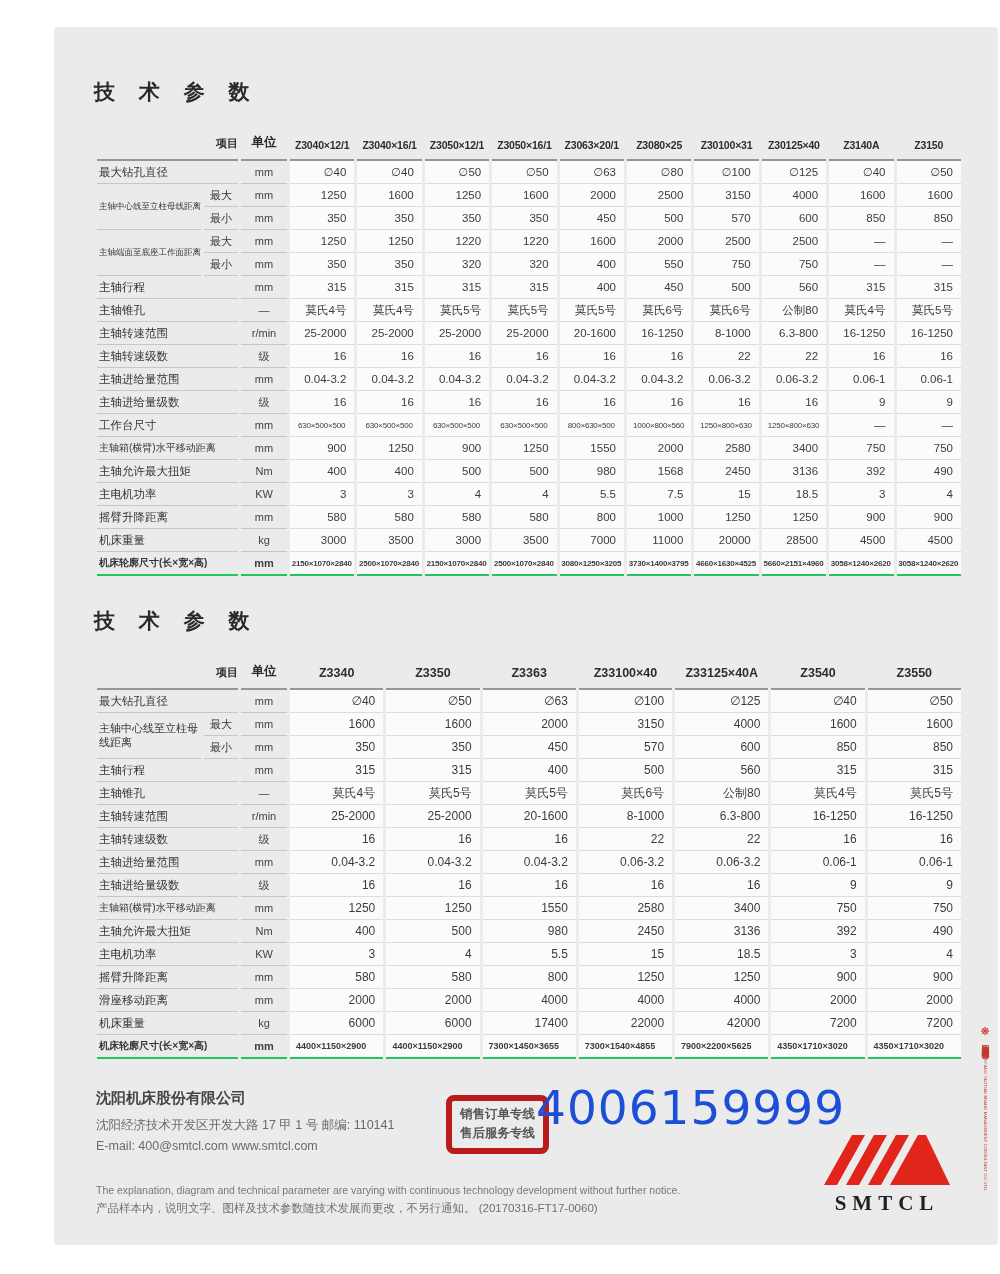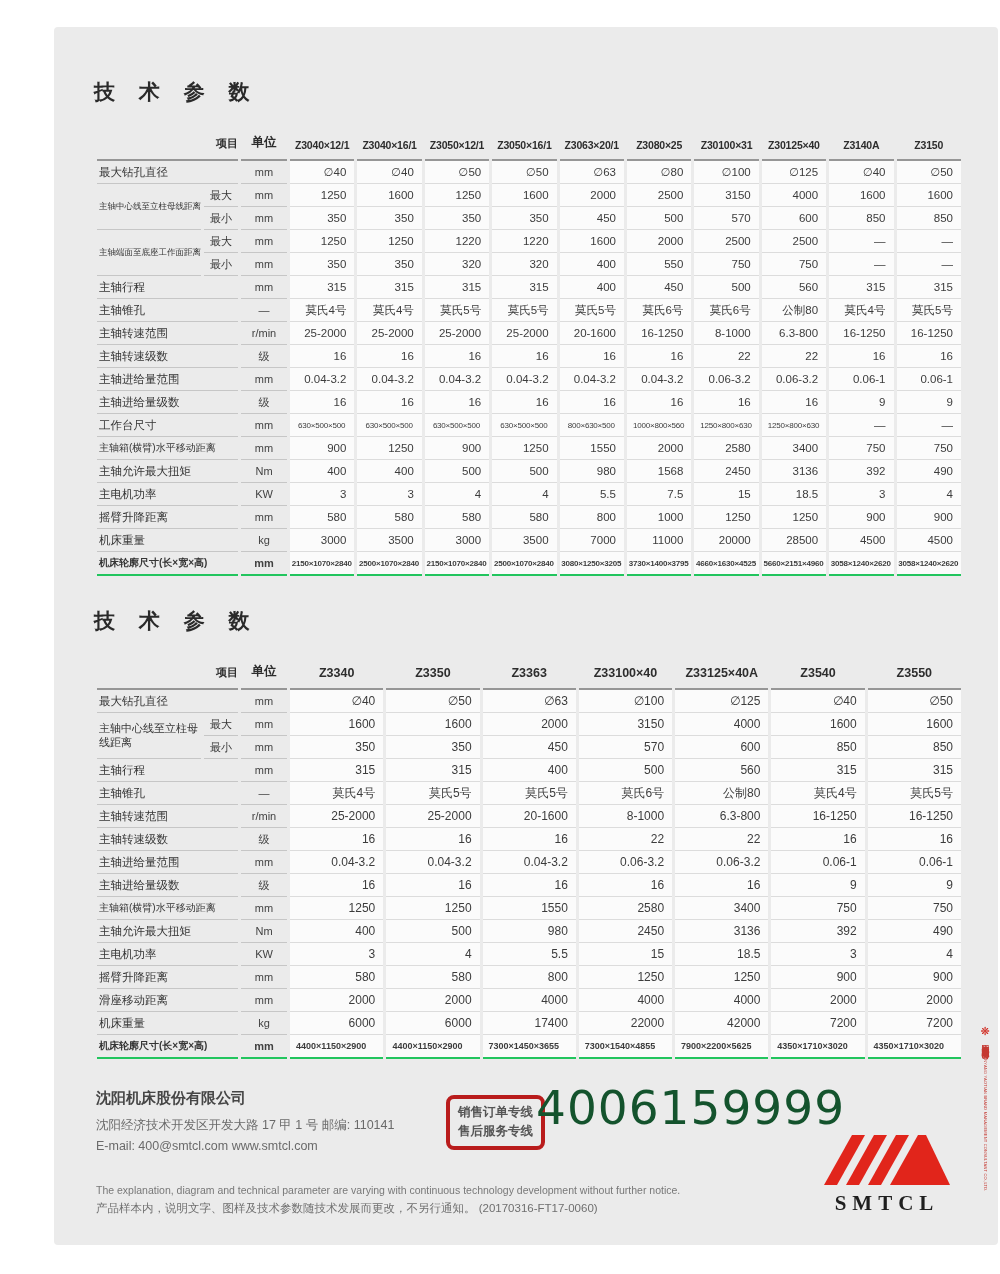--- a/index.html
+++ b/index.html
@@ -34,22 +34,22 @@
   .t2 td.val{font-size:12px;}
   .t2 td.val.dim{font-size:9px;text-align:center;padding-right:12px;}
   .spec-table tbody tr:last-child td{border-bottom:2px solid #22c55e;font-weight:bold;}
 
   
   .company-block{position:absolute;left:42px;top:1062px;width:350px;}
   .company-name{font-size:15px;font-weight:bold;color:#464646;}
   .company-address{font-size:12.5px;color:#6a6a6a;margin-top:9px;}
   .company-email{font-size:12.5px;color:#6a6a6a;margin-top:5px;}
 
-  .hotline-box{position:absolute;left:392px;top:1068px;border:4px solid #b91c1c;border-radius:8px;padding:4px 8px;color:#555555;font-size:12.5px;font-weight:bold;line-height:1.55;background:transparent;}
-  .hotline-number{position:absolute;left:482px;top:1053px;font-size:47px;color:#14532d;letter-spacing:1px;font-family:"DejaVu Sans","Liberation Sans",sans-serif;}
+  .hotline-box{position:absolute;left:392px;top:1068px;border:6px solid #b91c1c;border-radius:8px;padding:4px 8px;color:#555555;font-size:12.5px;font-weight:bold;line-height:1.55;background:transparent;}
+  .hotline-number{position:absolute;left:482px;top:1053px;font-size:47px;color:#1d4ed8;letter-spacing:1px;font-family:"DejaVu Sans","Liberation Sans",sans-serif;}
 
   .disclaimer{position:absolute;left:42px;top:1155px;width:600px;color:#787878;}
   .disclaimer .en{font-size:10.5px;line-height:1.6;}
   .disclaimer .cn{font-size:11.5px;line-height:1.6;color:#6f6f6f;}
 
   .smtcl-logo{position:absolute;left:748px;top:1104px;width:170px;text-align:center;}
   .smtcl-logo svg{display:block;margin:0 auto;}
   .smtcl-text{font-family:"Liberation Serif","DejaVu Serif",serif;font-weight:bold;font-size:21px;letter-spacing:6px;color:#1f1f1f;margin-top:2px;}
 
   .side-brand{position:absolute;right:4px;top:998px;height:170px;display:flex;flex-direction:column;align-items:center;}

